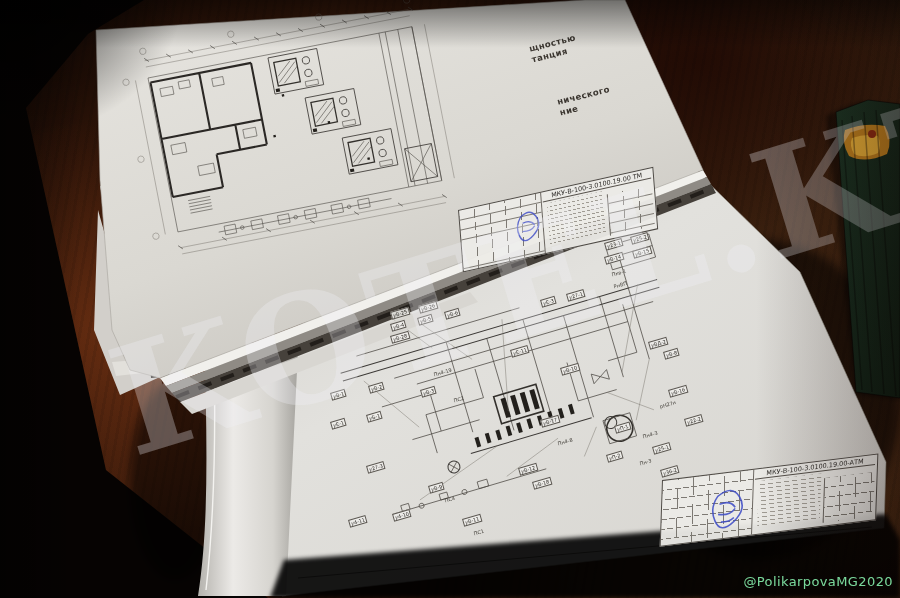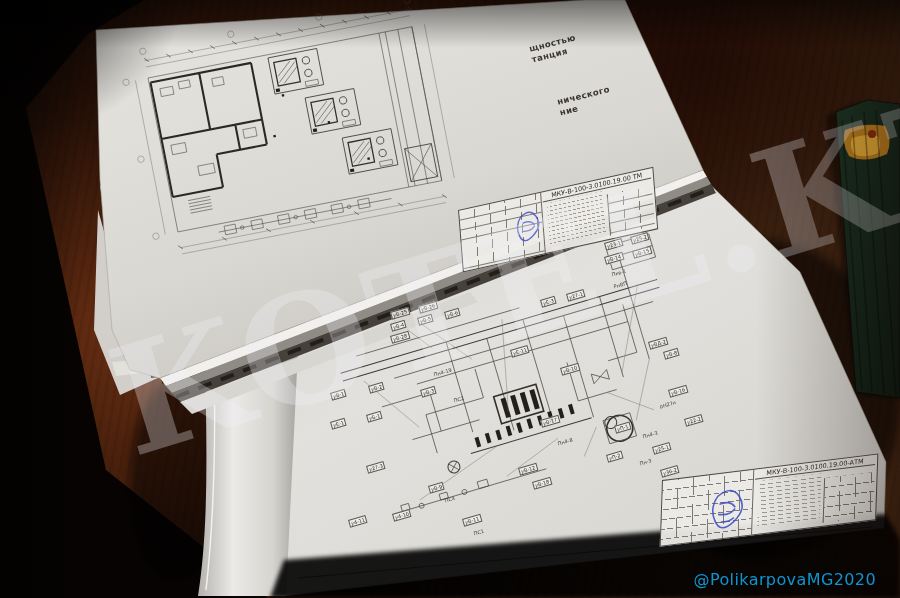--- a/index.html
+++ b/index.html
@@ -54,21 +54,21 @@
   .mini-label.plain{border:none;background:transparent;color:#45423c;}
   
   .edge-text{position:absolute;color:#3a352f;font-weight:bold;letter-spacing:.4px;
      font-size:8.5px;line-height:11px;transform-origin:left top;}
   #edge1{left:528px;top:44px;transform:rotate(-14deg);}
   #edge2{left:556px;top:97px;transform:rotate(-14deg);}
   
   #watermark{position:absolute;left:92px;top:322px;transform:rotate(-17deg);transform-origin:left top;
      font-family:"DejaVu Serif",serif;font-weight:bold;font-size:150px;letter-spacing:5px;
      color:rgba(242,242,247,.30);white-space:nowrap;}
-  #credit{position:absolute;right:24px;bottom:9px;font-size:16px;color:#0ea5e9;
+  #credit{position:absolute;right:7px;bottom:9px;font-size:13px;color:#86efac;
      letter-spacing:.4px;opacity:.9;}
   
   #vignette{position:absolute;inset:0;pointer-events:none;background:
      radial-gradient(130% 110% at 42% 45%, rgba(0,0,0,0) 52%, rgba(0,0,0,.40) 84%, rgba(0,0,0,.7) 100%),
      radial-gradient(260px 200px at 0% 0%, rgba(0,0,0,.9), transparent 70%),
      linear-gradient(rgba(0,0,0,.5), rgba(0,0,0,0) 8%),
      linear-gradient(270deg, rgba(18,5,2,.30), rgba(0,0,0,0) 16%),
      linear-gradient(90deg, rgba(0,0,0,.45), rgba(0,0,0,0) 9%);}
 </style>
 </head>

